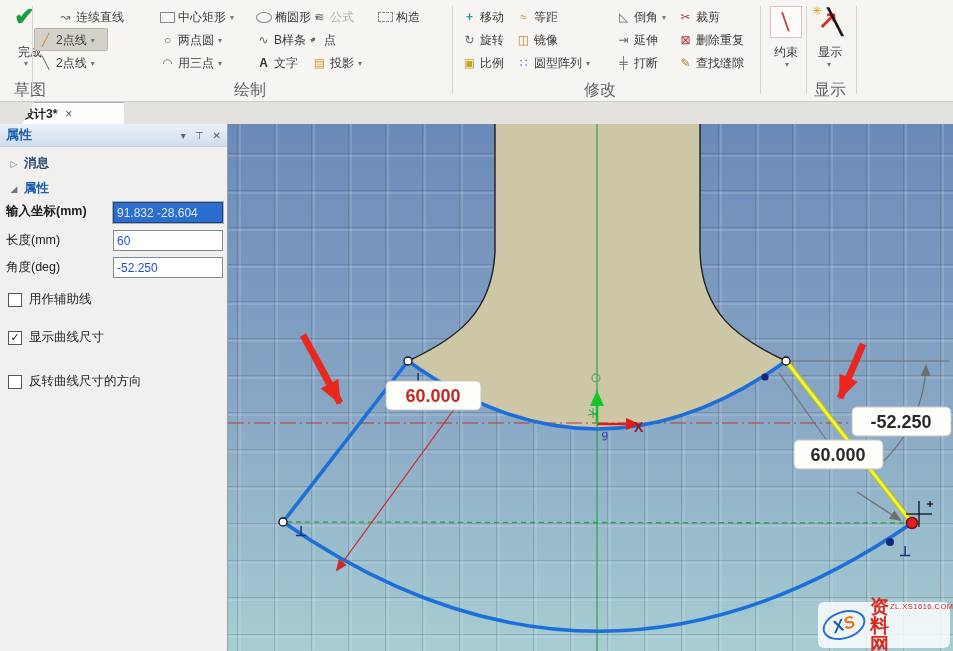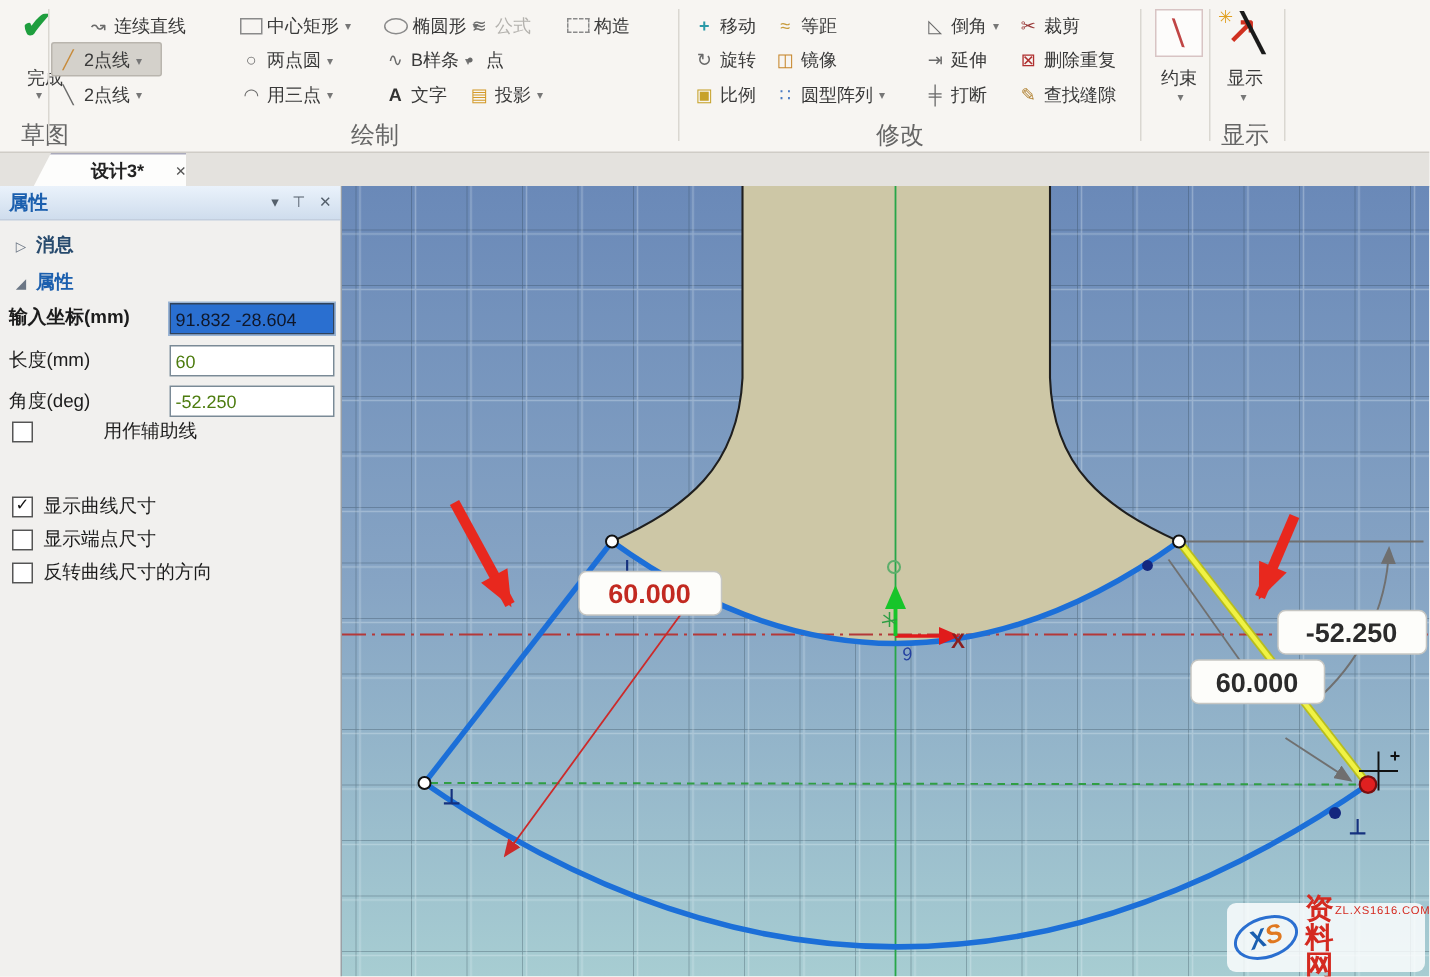--- a/index.html
+++ b/index.html
@@ -29,39 +29,39 @@
   #constraint-btn span{color:#c04545;font-weight:bold;font-size:15px;transform:rotate(8deg);}
   #display-iconbox{position:absolute;left:812px;top:4px;width:36px;height:36px;}
   #display-iconbox .st{position:absolute;left:0;top:0;font-size:12px;color:#e0a020;}
   #display-iconbox .ar{position:absolute;left:6px;top:2px;font-size:24px;color:#d03020;font-weight:bold;}
   #display-iconbox .sl{position:absolute;left:16px;top:4px;font-size:24px;color:#1a1a1a;font-weight:bold;}
   
   #tabstrip{position:absolute;left:0;top:102px;width:953px;height:22px;background:#e4e2de;
             border-bottom:1px solid #b9bec4;}
   #tab-design{position:absolute;left:22px;top:0;height:22px;width:102px;background:#fdfdfc;
       clip-path:polygon(12px 0,100% 0,100% 100%,0 100%);display:flex;align-items:center;
-      justify-content:flex-end;gap:21px;font-size:12px;font-weight:bold;color:#222;
+      justify-content:flex-start;gap:8px;font-size:12px;font-weight:bold;color:#222;
       border-top:1px solid #aab;}
   #tab-design .x{font-weight:normal;color:#555;font-size:12px;}
   
   #sidepanel{position:absolute;left:0;top:124px;width:228px;height:527px;background:#f1f0ee;
              border-right:1px solid #9aa0a6;box-sizing:border-box;}
   #panel-header{position:absolute;left:0;top:0;width:100%;height:23px;
       background:linear-gradient(#eaf2fb,#cfdded);display:flex;align-items:center;
       border-bottom:1px solid #c2cede;box-sizing:border-box;padding:0 6px;}
   #panel-header .t{color:#1b5fae;font-weight:bold;font-size:13px;flex:1;}
   #panel-header .hic{color:#55606c;font-size:10px;margin-left:9px;cursor:default;}
   .prow{position:absolute;left:0;width:100%;font-size:12.5px;color:#1c1c1c;display:flex;align-items:center;}
   .tri{color:#6b7685;font-size:9px;width:12px;display:inline-block;text-align:center;margin:0 4px 0 8px;}
   .sect{font-weight:bold;}
   .sect.blue{color:#1b5fae;}
   .pinput{position:absolute;left:113px;width:102px;height:19px;border:1px solid #7a8a96;
-      background:#fff;font-size:12px;color:#4d7c0f;display:flex;align-items:center;padding:0 3px;
+      background:#fff;font-size:12px;color:#1d4ed8;display:flex;align-items:center;padding:0 3px;
       font-family:"Liberation Sans",sans-serif;}
-  .pinput.sel{background:#2a6fd0;color:#0f172a;border:1px solid #30425a;outline:1px solid #9ab4d4;}
+  .pinput.sel{background:#2a6fd0;color:#e5e5e5;border:1px solid #30425a;outline:1px solid #9ab4d4;}
   .cb{display:inline-block;width:12px;height:12px;border:1px solid #555;background:#fff;
       margin:0 7px 0 8px;font-size:11px;line-height:11px;text-align:center;color:#111;flex:none;}
   
   #canvas{position:absolute;left:228px;top:124px;width:725px;height:527px;}
   svg text{font-family:"Liberation Sans",sans-serif;}
   
   #watermark{position:absolute;left:818px;top:602px;width:132px;height:46px;background:rgba(255,255,255,.82);
       border-radius:6px;display:flex;align-items:center;padding:2px 4px;box-sizing:border-box;gap:4px;}
   #wm-logo{flex:none;width:44px;height:28px;border:2px solid #2a6fd0;border-radius:50%;
       transform:rotate(-18deg);display:flex;align-items:center;justify-content:center;
@@ -260,31 +260,27 @@
     <span>60</span>
     </div>
 
   <div class="prow" style="top:135px;">
     <span style="margin-left:6px;">角度(deg)</span>
     </div>
   <div class="pinput" style="top:133px;">
     <span>-52.250</span>
     </div>
 
-  <div class="prow" style="top:155px;gap:40px;">
+  <div class="prow" style="top:167px;">
     <span class="cb"></span>
     <span>用作辅助线</span>
     </div>
   <div class="prow" style="top:205px;">
     <span class="cb">✓</span>
     <span>显示曲线尺寸</span>
-    </div>
-  <div class="prow" style="top:227px;">
-    <span class="cb"></span>
-    <span>显示端点尺寸</span>
     </div>
   <div class="prow" style="top:249px;">
     <span class="cb"></span>
     <span>反转曲线尺寸的方向</span>
     </div>
 </div>
 
 <svg id="canvas" viewBox="228 124 725 527">
   <defs>
     <linearGradient id="bggrad" x1="0" y1="0" x2="0" y2="1">

